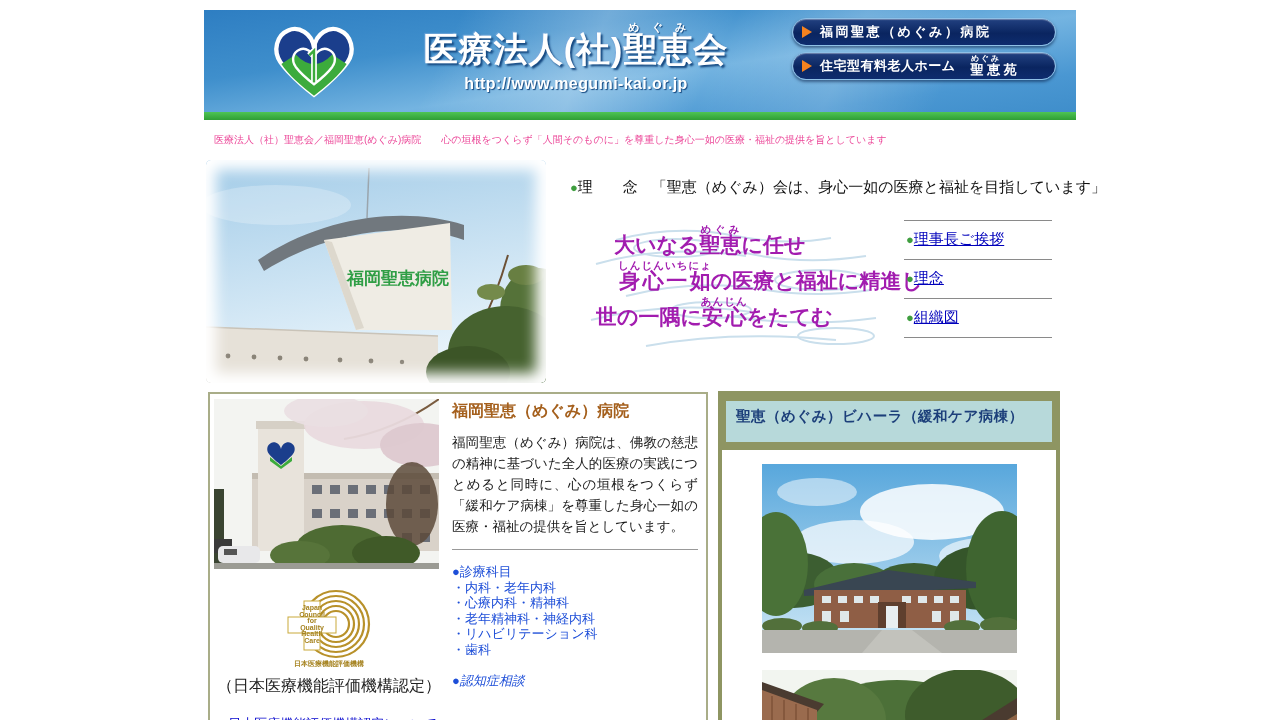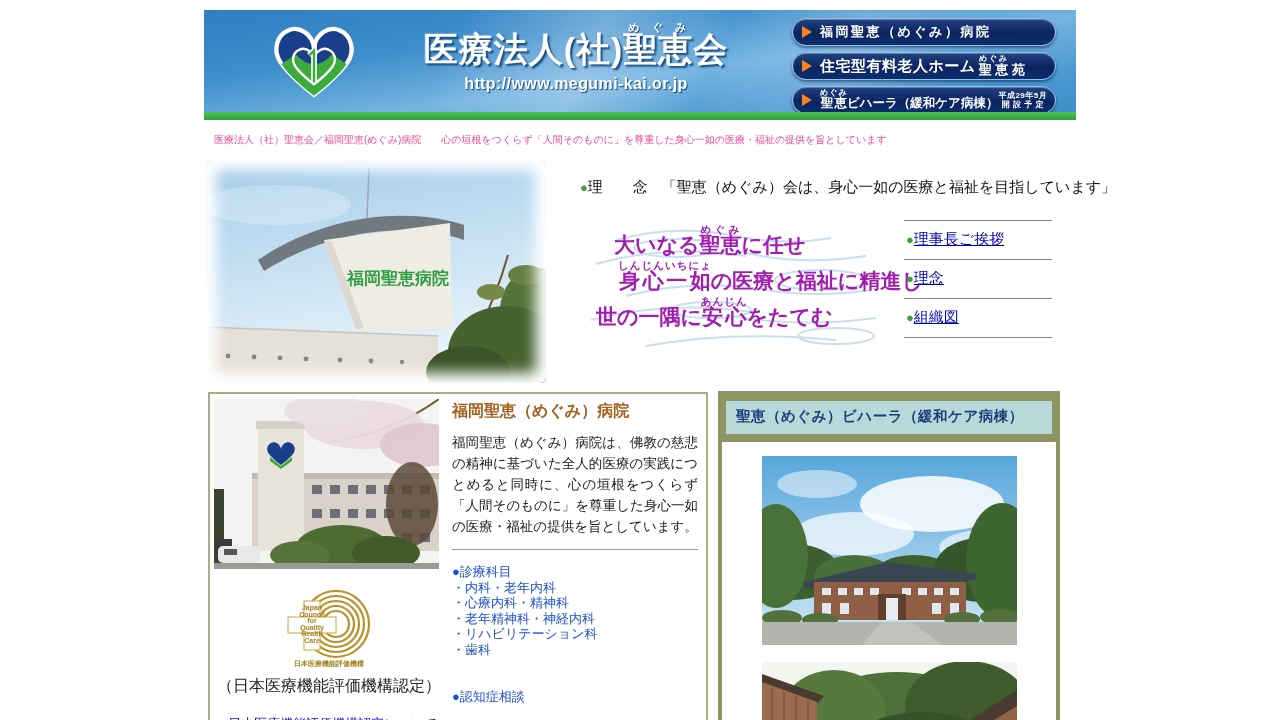--- a/index.html
+++ b/index.html
@@ -24,35 +24,35 @@
           text-shadow:1px 1px 1px #14477f;}
   .nav{position:absolute;left:588px;top:8px;width:264px;display:flex;flex-direction:column;gap:6px;}
   .nav-btn{position:relative;height:26px;border:1px solid #8fc0e6;border-radius:14px;
           background:linear-gradient(180deg,#224181,#0a2560 55%,#0e2c6e);
           color:#fff;display:flex;align-items:center;padding:0 8px 0 27px;cursor:pointer;
           box-shadow:0 2px 3px rgba(0,20,60,.5),inset 0 1px 1px rgba(255,255,255,.35);
           font-weight:bold;white-space:nowrap;}
   .arrow{position:absolute;left:9px;top:50%;transform:translateY(-50%);width:0;height:0;
           border-left:10px solid #f5821f;border-top:6px solid transparent;border-bottom:6px solid transparent;}
   .nav-l1{font-size:13px;letter-spacing:2.5px;}
-  .nav-pre{font-size:15px;letter-spacing:.5px;margin-right:3px;}
+  .nav-pre{font-size:13px;letter-spacing:.5px;margin-right:15px;}
   .nav-rb{font-size:13px;}
   .nav-btn rt{font-size:8px;font-weight:bold;letter-spacing:1px;}
   .nav-rest{font-size:12.5px;}
   .nav-note{margin-left:auto;font-size:8px;line-height:9px;text-align:center;letter-spacing:.5px;}
 
   
   .tagline{position:absolute;left:0;top:133px;font-size:10px;color:#ec4899;white-space:nowrap;padding-left:10px;}
 
   
   .hero{position:absolute;left:2px;top:160px;width:340px;height:223px;border-radius:5px;overflow:hidden;}
   .hero-fade{position:absolute;inset:0;box-shadow:inset 0 0 14px 10px #fff;border-radius:5px;pointer-events:none;}
 
   
-  .rinen{position:absolute;left:376px;top:178px;font-size:15px;color:#111;white-space:nowrap;}
+  .rinen{position:absolute;left:366px;top:178px;font-size:15px;color:#111;white-space:nowrap;}
   .g-bullet{color:#3f9e3f;font-size:13px;}
   .rinen .label{margin-right:14px;}
 
   
   .poem{position:absolute;left:392px;top:224px;width:330px;height:135px;
         font-family:"Liberation Serif","DejaVu Serif",serif;font-weight:bold;font-size:21px;color:#a21caf;}
   .poem-bg{position:absolute;left:-10px;top:-6px;}
   .poem .line{position:relative;line-height:1.1;margin-bottom:3px;}
   .poem .l1{margin-left:18px;}
   .poem .l2{margin-left:22px;}
@@ -74,28 +74,28 @@
   .jcqhc{position:relative;width:96px;height:86px;margin:0 auto;}
   .jc-lines{position:absolute;left:2px;top:21px;width:58px;text-align:center;
             font-size:7px;line-height:6.5px;color:#a5821e;font-weight:bold;}
   .jc-caption{font-size:16px;color:#222;margin-top:6px;}
   .jc-link{display:inline-block;margin-top:18px;font-size:13px;color:#0000cc;text-decoration:underline;cursor:pointer;}
   .hosp-right{flex:1;padding:0 4px 0 8px;}
   .hosp-title{color:#a5601d;font-weight:bold;font-size:16px;margin:2px 0 10px;}
   .hosp-desc{font-size:13.5px;line-height:21px;color:#1a1a1a;text-align:justify;}
   .hosp-hr{border-top:1px solid #999;margin:12px 0 14px;}
   .dept{font-size:13px;line-height:15.5px;color:#1d4ed8;}
-  .consult{margin-top:32px;}
+  .consult{margin-top:16px;font-style:italic;}
 
   
   .vihara-box{position:absolute;left:514px;top:391px;width:342px;height:345px;box-sizing:border-box;
             border:4px solid #8e9562;background:#fff;overflow:hidden;}
   .vihara-head{background:#8e9562;padding:6px 4px 8px;}
   .vihara-band{background:#b7d9da;color:#1c3f7a;font-weight:bold;font-size:14.5px;
-            padding:6px 10px 8px;letter-spacing:.5px;white-space:nowrap;}
+            padding:6px 10px 16px;letter-spacing:.5px;white-space:nowrap;}
   .vihara-photos{padding-top:14px;display:flex;flex-direction:column;align-items:center;gap:17px;}
   .vp{width:255px;display:block;}
 </style>
 </head>
 <body>
 
 <div class="page">
 
   <div class="banner">
     <svg class="logo" viewBox="0 0 100 100">
@@ -113,28 +113,20 @@
 
     <div class="nav">
       <div class="nav-btn">
         <span class="arrow"></span>
         <span class="nav-l1">福岡聖恵（めぐみ）病院</span>
       </div>
       <div class="nav-btn">
         <span class="arrow"></span>
         <span class="nav-pre">住宅型有料老人ホーム</span>
         <span class="nav-rb"><ruby><span>聖 恵</span><rt>めぐみ</rt></ruby><span> 苑</span></span>
-      </div>
-      <div class="nav-btn">
-        <span class="arrow"></span>
-        <span class="nav-rest"><ruby><span>聖恵</span><rt>めぐみ</rt></ruby><span>ビハーラ（緩和ケア病棟）</span></span>
-        <span class="nav-note">
-          <span>平成29年5月</span><br>
-          <span>開 設 予 定</span>
-        </span>
       </div>
     </div>
 
     <div class="green-bar"></div>
   </div>
 
   <div class="tagline">医療法人（社）聖恵会／福岡聖恵(めぐみ)病院　　心の垣根をつくらず「人間そのものに」を尊重した身心一如の医療・福祉の提供を旨としています</div>
 
   <div class="hero">
     <svg width="340" height="223" viewBox="0 0 340 223">
@@ -282,21 +274,21 @@
             <span>Health</span><br>
             <span>Care</span>
           </div>
         </div>
         <div class="jc-caption">（日本医療機能評価機構認定）</div>
         <a class="jc-link">&lt;日本医療機能評価機構認定について</a>
       </div>
     </div>
     <div class="hosp-right">
       <div class="hosp-title">福岡聖恵（めぐみ）病院</div>
-      <div class="hosp-desc">福岡聖恵（めぐみ）病院は、佛教の慈悲の精神に基づいた全人的医療の実践につとめると同時に、心の垣根をつくらず「人間そのものに」を尊重した身心一如の医療・福祉の提供を旨としています。</div>
+      <div class="hosp-desc">福岡聖恵（めぐみ）病院は、佛教の慈悲の精神に基づいた全人的医療の実践につとめると同時に、心の垣根をつくらず「緩和ケア病棟」を尊重した身心一如の医療・福祉の提供を旨としています。</div>
       <div class="hosp-hr"></div>
       <div class="dept">●診療科目</div>
       <div class="dept">・内科・老年内科</div>
       <div class="dept">・心療内科・精神科</div>
       <div class="dept">・老年精神科・神経内科</div>
       <div class="dept">・リハビリテーション科</div>
       <div class="dept">・歯科</div>
       <div class="dept consult">●認知症相談</div>
     </div>
   </div>

